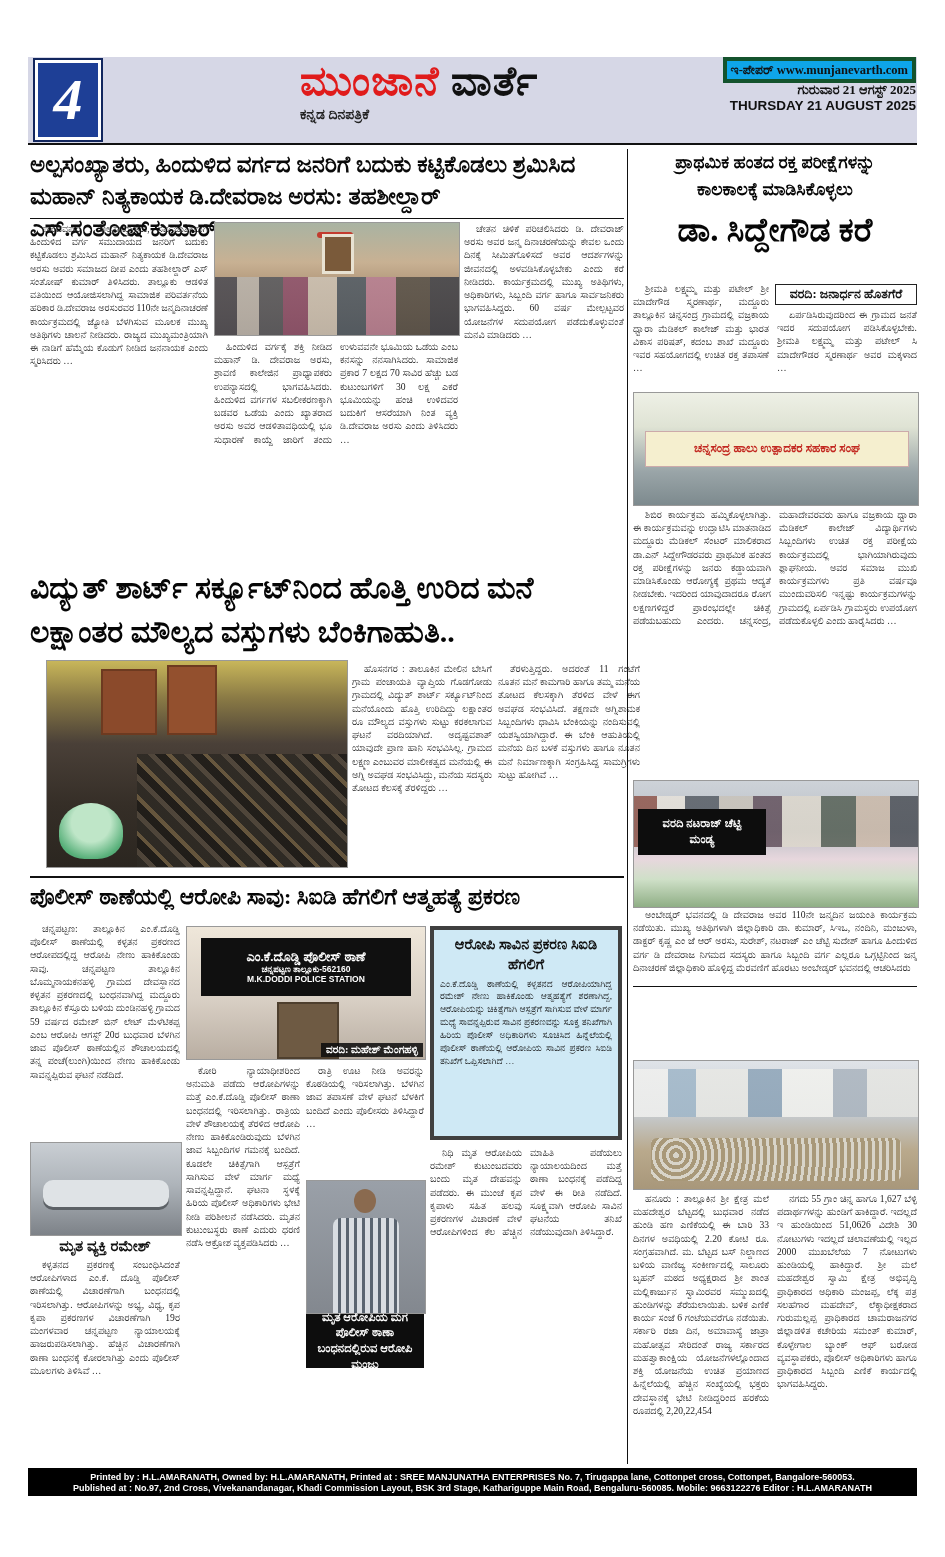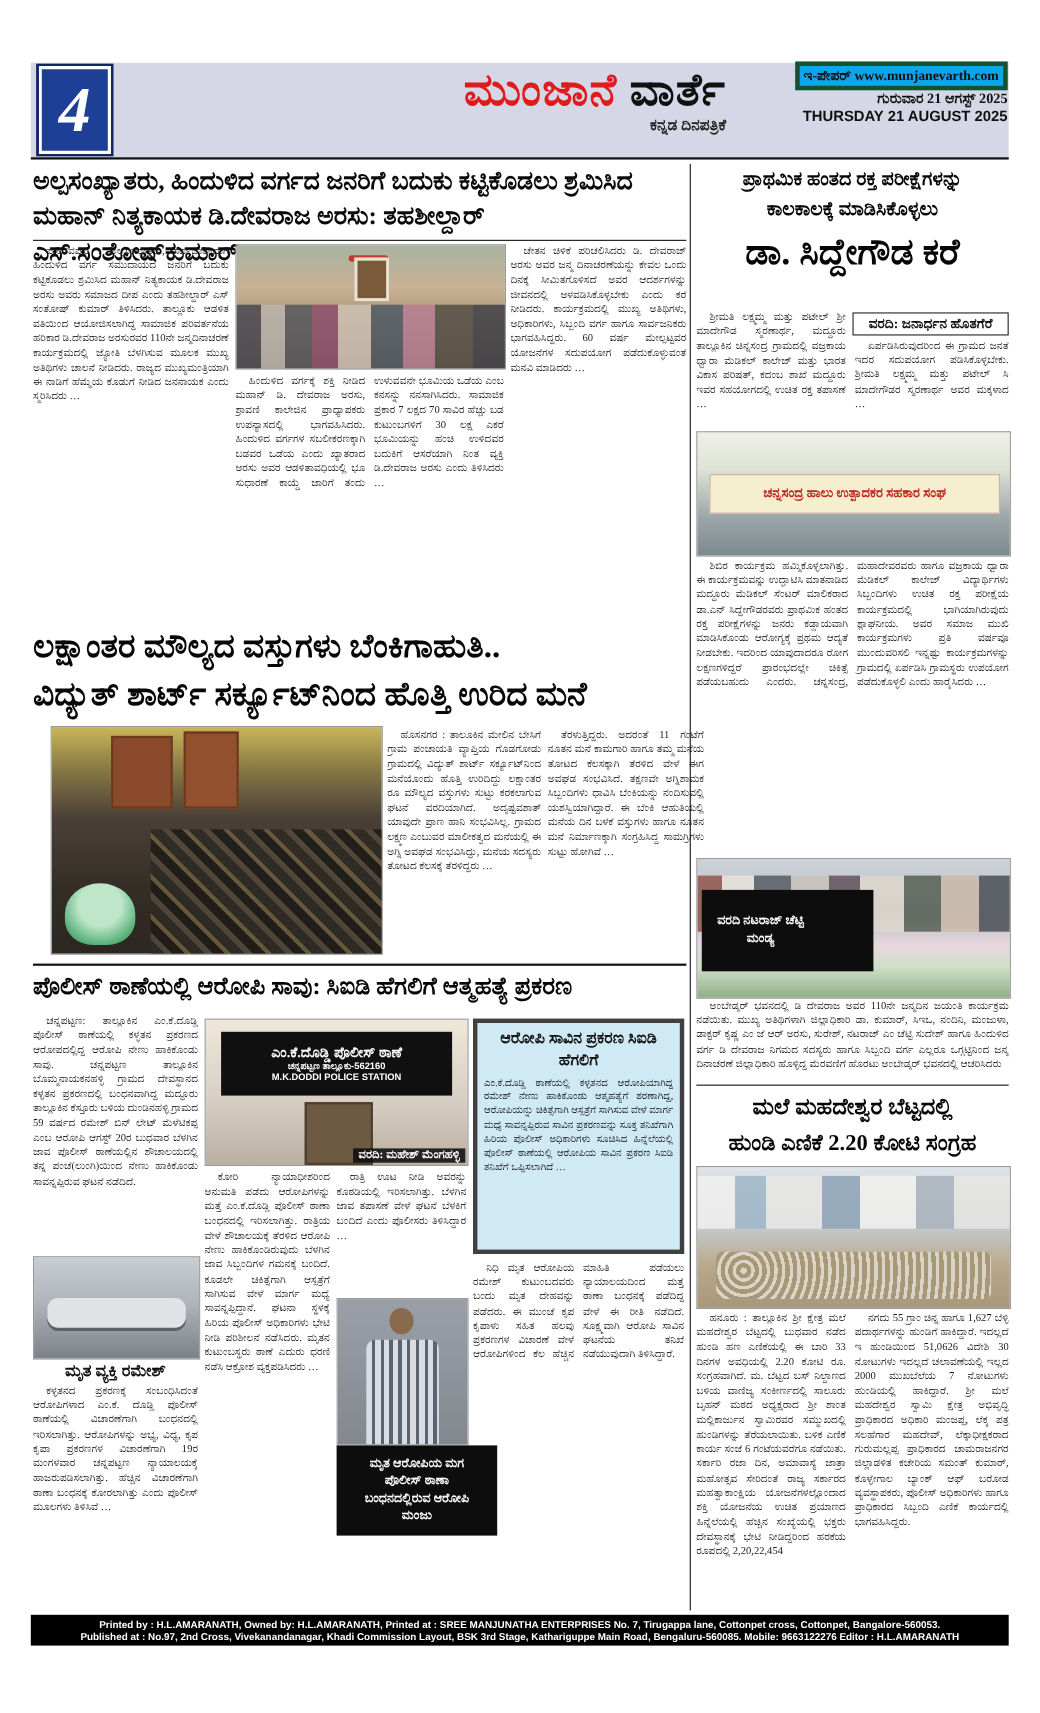--- a/index.html
+++ b/index.html
@@ -5,37 +5,37 @@
   html,body{margin:0;padding:0;background:#ffffff;}
   .page{position:relative;width:945px;height:1557px;background:#fff;overflow:hidden;
         font-family:"Liberation Serif","DejaVu Sans",serif;color:#111;}
   
   .band{position:absolute;left:28px;top:57px;width:889px;height:86px;background:#d6d7e6;border-bottom:2px solid #111;}
   .pagenum{position:absolute;left:33px;top:58px;width:66px;height:80px;background:#1e3f96;
            border:2px solid #12265e;box-shadow:inset 0 0 0 3px #fff;
            display:flex;align-items:center;justify-content:center;}
   .pagenum span{color:#fff;font-size:58px;font-weight:bold;font-style:italic;line-height:1;
                 font-family:"Liberation Serif",serif;}
-  .masthead{position:absolute;left:300px;top:60px;width:360px;text-align:right;}
+  .masthead{position:absolute;left:300px;top:60px;width:360px;text-align:left;}
   .masthead .main{font-size:41px;font-weight:bold;letter-spacing:1px;line-height:1.05;}
   .masthead .main .red{color:#e01b1b;}
   .masthead .main .blk{color:#111;}
   .masthead .sub{font-size:14px;font-weight:bold;color:#222;margin-top:4px;}
   .hinfo{position:absolute;left:678px;top:60px;width:238px;text-align:right;}
   .hinfo .ep{background:#0ea5e9;border:4px solid #14532d;font-size:12.5px;font-weight:bold;padding:2px 4px;white-space:nowrap;}
   .hinfo .dkn{font-size:13px;font-weight:bold;margin-top:4px;}
   .hinfo .den{font-size:13.5px;font-weight:bold;font-family:"Liberation Sans",sans-serif;}
   
   .rule{position:absolute;background:#111;}
   .bodytxt{font-size:9.6px;line-height:1.38;text-align:justify;color:#1c1c1c;
            text-indent:12px;overflow:hidden;}
   .cols2{column-count:2;column-gap:8px;}
   .photo{position:absolute;overflow:hidden;border:1px solid #999;}
   .capblack{background:#0d0d0d;color:#fff;font-size:11.5px;font-weight:bold;
-            text-align:center;line-height:1.35;display:flex;align-items:center;justify-content:flex-start;padding:14px;font-family:Liberation Serif, serif;}
+            text-align:center;line-height:1.35;display:flex;align-items:center;justify-content:center;padding:0;font-family:Liberation Serif, serif;}
   
   .a1head{position:absolute;left:30px;top:149px;width:594px;font-size:23px;font-weight:bold;line-height:1.4;color:#0a0a0a;}
   .a1body{position:absolute;left:30px;top:222px;width:594px;height:306px;}
   .a1c1{position:absolute;left:0;top:0;width:178px;height:306px;}
   .a1photo{left:184px;top:0;width:244px;height:112px;background:linear-gradient(180deg,#a9b3a2 0%,#c8b193 35%,#9c7f63 75%,#6e5742 100%);}
   .a1photo .portrait{position:absolute;left:44%;top:10%;width:26px;height:34px;background:#7a5a3a;border:3px solid #e8e2d2;}
   .a1photo .garland{position:absolute;left:42%;top:8%;width:36px;height:6px;background:#c23b2e;border-radius:4px;}
   .a1photo .people{position:absolute;left:0;bottom:0;width:100%;height:52%;
         background:linear-gradient(90deg,#4a4a52 0 9%,#b9b4ad 9% 18%,#56585e 18% 28%,#8c4f6b 28% 38%,#ccc2b4 38% 50%,#4f5a64 50% 62%,#b77e93 62% 74%,#565048 74% 88%,#3f4148 88% 100%);opacity:.85;}
   .a1mid{position:absolute;left:184px;top:118px;width:244px;height:188px;}
@@ -147,22 +147,22 @@
       <div class="garland"></div>
       <div class="portrait"></div>
       <div class="people"></div>
     </div>
     <div class="bodytxt cols2 a1mid">ಹಿಂದುಳಿದ ವರ್ಗಕ್ಕೆ ಶಕ್ತಿ ನೀಡಿದ ಮಹಾನ್ ಡಿ. ದೇವರಾಜ ಅರಸು, ಶ್ರಾವಣಿ ಕಾಲೇಜಿನ ಪ್ರಾಧ್ಯಾಪಕರು ಉಪನ್ಯಾಸದಲ್ಲಿ ಭಾಗವಹಿಸಿದರು. ಹಿಂದುಳಿದ ವರ್ಗಗಳ ಸಬಲೀಕರಣಕ್ಕಾಗಿ ಬಡವರ ಒಡೆಯ ಎಂದು ಖ್ಯಾತರಾದ ಅರಸು ಅವರ ಆಡಳಿತಾವಧಿಯಲ್ಲಿ ಭೂ ಸುಧಾರಣೆ ಕಾಯ್ದೆ ಜಾರಿಗೆ ತಂದು ಉಳುವವನೇ ಭೂಮಿಯ ಒಡೆಯ ಎಂಬ ಕನಸನ್ನು ನನಸಾಗಿಸಿದರು. ಸಾಮಾಜಿಕ ಪ್ರಕಾರ 7 ಲಕ್ಷದ 70 ಸಾವಿರ ಹೆಚ್ಚು ಬಡ ಕುಟುಂಬಗಳಿಗೆ 30 ಲಕ್ಷ ಎಕರೆ ಭೂಮಿಯನ್ನು ಹಂಚಿ ಉಳಿದವರ ಬದುಕಿಗೆ ಆಸರೆಯಾಗಿ ನಿಂತ ವ್ಯಕ್ತಿ ಡಿ.ದೇವರಾಜ ಅರಸು ಎಂದು ತಿಳಿಸಿದರು …</div>
     <div class="bodytxt a1c4">ಚೇತನ ಚಿಳಿಕೆ ಪರಿಚಲಿಸಿದರು ಡಿ. ದೇವರಾಜ್ ಅರಸು ಅವರ ಜನ್ಮ ದಿನಾಚರಣೆಯನ್ನು ಕೇವಲ ಒಂದು ದಿನಕ್ಕೆ ಸೀಮಿತಗೊಳಿಸದೆ ಅವರ ಆದರ್ಶಗಳನ್ನು ಜೀವನದಲ್ಲಿ ಅಳವಡಿಸಿಕೊಳ್ಳಬೇಕು ಎಂದು ಕರೆ ನೀಡಿದರು. ಕಾರ್ಯಕ್ರಮದಲ್ಲಿ ಮುಖ್ಯ ಅತಿಥಿಗಳು, ಅಧಿಕಾರಿಗಳು, ಸಿಬ್ಬಂದಿ ವರ್ಗ ಹಾಗೂ ಸಾರ್ವಜನಿಕರು ಭಾಗವಹಿಸಿದ್ದರು. 60 ವರ್ಷ ಮೇಲ್ಪಟ್ಟವರ ಯೋಜನೆಗಳ ಸದುಪಯೋಗ ಪಡೆದುಕೊಳ್ಳುವಂತೆ ಮನವಿ ಮಾಡಿದರು …</div>
   </div>
 
 
   <div class="a2head">
+    <div>ವಿದ್ಯುತ್ ಶಾರ್ಟ್ ಸರ್ಕ್ಯೂಟ್‌ನಿಂದ ಹೊತ್ತಿ ಉರಿದ ಮನೆ</div>
     <div>ಲಕ್ಷಾಂತರ ಮೌಲ್ಯದ ವಸ್ತುಗಳು ಬೆಂಕಿಗಾಹುತಿ..</div>
-    <div>ವಿದ್ಯುತ್ ಶಾರ್ಟ್ ಸರ್ಕ್ಯೂಟ್‌ನಿಂದ ಹೊತ್ತಿ ಉರಿದ ಮನೆ</div>
   </div>
   <div class="a2body">
     <div class="photo firephoto">
       <div class="chair1"></div>
       <div class="chair2"></div>
       <div class="debris"></div>
       <div class="bucket"></div>
     </div>
     <div class="bodytxt a2c1">ಹೊಸನಗರ : ತಾಲೂಕಿನ ಮೇಲಿನ ಬೇಸಿಗೆ ಗ್ರಾಮ ಪಂಚಾಯತಿ ವ್ಯಾಪ್ತಿಯ ಗೊಡಗೋಡು ಗ್ರಾಮದಲ್ಲಿ ವಿದ್ಯುತ್ ಶಾರ್ಟ್ ಸರ್ಕ್ಯೂಟ್‌ನಿಂದ ಮನೆಯೊಂದು ಹೊತ್ತಿ ಉರಿದಿದ್ದು ಲಕ್ಷಾಂತರ ರೂ ಮೌಲ್ಯದ ವಸ್ತುಗಳು ಸುಟ್ಟು ಕರಕಲಾಗುವ ಘಟನೆ ವರದಿಯಾಗಿದೆ. ಅದೃಷ್ಟವಶಾತ್ ಯಾವುದೇ ಪ್ರಾಣ ಹಾನಿ ಸಂಭವಿಸಿಲ್ಲ. ಗ್ರಾಮದ ಲಕ್ಷ್ಮಣ ಎಂಬುವರ ಮಾಲೀಕತ್ವದ ಮನೆಯಲ್ಲಿ ಈ ಅಗ್ನಿ ಅವಘಡ ಸಂಭವಿಸಿದ್ದು, ಮನೆಯ ಸದಸ್ಯರು ತೋಟದ ಕೆಲಸಕ್ಕೆ ತೆರಳಿದ್ದರು …</div>
     <div class="bodytxt a2c2">ತೆರಳುತ್ತಿದ್ದರು. ಅದರಂತೆ 11 ಗಂಟೆಗೆ ನೂತನ ಮನೆ ಕಾಮಗಾರಿ ಹಾಗೂ ತಮ್ಮ ಮನೆಯ ತೋಟದ ಕೆಲಸಕ್ಕಾಗಿ ತೆರಳಿದ ವೇಳೆ ಈಗ ಅವಘಡ ಸಂಭವಿಸಿದೆ. ತಕ್ಷಣವೇ ಅಗ್ನಿಶಾಮಕ ಸಿಬ್ಬಂದಿಗಳು ಧಾವಿಸಿ ಬೆಂಕಿಯನ್ನು ನಂದಿಸುವಲ್ಲಿ ಯಶಸ್ವಿಯಾಗಿದ್ದಾರೆ. ಈ ಬೆಂಕಿ ಆಹುತಿಯಲ್ಲಿ ಮನೆಯ ದಿನ ಬಳಕೆ ವಸ್ತುಗಳು ಹಾಗೂ ನೂತನ ಮನೆ ನಿರ್ಮಾಣಕ್ಕಾಗಿ ಸಂಗ್ರಹಿಸಿದ್ದ ಸಾಮಗ್ರಿಗಳು ಸುಟ್ಟು ಹೋಗಿವೆ …</div>
@@ -226,24 +226,20 @@
     <div class="capblack flowcap">
       <div>
         <div>ವರದಿ ನಟರಾಜ್ ಚೆಟ್ಟಿ</div>
         <div>ಮಂಡ್ಯ</div>
       </div>
     </div>
   </div>
   <div class="r bodytxt r1cappara" style="position:absolute;text-indent:12px;">ಅಂಬೇಡ್ಕರ್ ಭವನದಲ್ಲಿ ಡಿ ದೇವರಾಜ ಅವರ 110ನೇ ಜನ್ಮದಿನ ಜಯಂತಿ ಕಾರ್ಯಕ್ರಮ ನಡೆಯಿತು. ಮುಖ್ಯ ಅತಿಥಿಗಳಾಗಿ ಜಿಲ್ಲಾಧಿಕಾರಿ ಡಾ. ಕುಮಾರ್, ಸಿಇಒ, ನಂದಿನಿ, ಮಂಜುಳಾ, ಡಾಕ್ಟರ್ ಕೃಷ್ಣ ಎಂ ಜೆ ಆರ್ ಅರಸು, ಸುರೇಶ್, ನಟರಾಜ್ ಎಂ ಚೆಟ್ಟಿ ಸುದೇಶ್ ಹಾಗೂ ಹಿಂದುಳಿದ ವರ್ಗ ಡಿ ದೇವರಾಜ ನಿಗಮದ ಸದಸ್ಯರು ಹಾಗೂ ಸಿಬ್ಬಂದಿ ವರ್ಗ ಎಲ್ಲರೂ ಒಗ್ಗಟ್ಟಿನಿಂದ ಜನ್ಮ ದಿನಾಚರಣೆ ಜಿಲ್ಲಾಧಿಕಾರಿ ಹೊಳ್ಳಿದ್ದ ಮೆರವಣಿಗೆ ಹೊರಟು ಅಂಬೇಡ್ಕರ್ ಭವನದಲ್ಲಿ ಆಚರಿಸಿದರು</div>
   <div class="r2rule"></div>
 
-  <div class="r r2h">
-    <div>ಮಲೆ ಮಹದೇಶ್ವರ ಬೆಟ್ಟದಲ್ಲಿ</div>
-    <div>ಹುಂಡಿ ಎಣಿಕೆ 2.20 ಕೋಟಿ ಸಂಗ್ರಹ</div>
-  </div>
   <div class="photo moneyphoto">
     <div class="men"></div>
     <div class="coins"></div>
   </div>
   <div class="r r2text" style="position:absolute;">
     <div class="bodytxt" style="position:absolute;left:0;top:0;width:136px;height:270px;">ಹನೂರು : ತಾಲ್ಲೂಕಿನ ಶ್ರೀ ಕ್ಷೇತ್ರ ಮಲೆ ಮಹದೇಶ್ವರ ಬೆಟ್ಟದಲ್ಲಿ ಬುಧವಾರ ನಡೆದ ಹುಂಡಿ ಹಣ ಎಣಿಕೆಯಲ್ಲಿ ಈ ಬಾರಿ 33 ದಿನಗಳ ಅವಧಿಯಲ್ಲಿ 2.20 ಕೋಟಿ ರೂ. ಸಂಗ್ರಹವಾಗಿದೆ. ಮ. ಬೆಟ್ಟದ ಬಸ್ ನಿಲ್ದಾಣದ ಬಳಿಯ ವಾಣಿಜ್ಯ ಸಂಕೀರ್ಣದಲ್ಲಿ ಸಾಲೂರು ಬೃಹನ್ ಮಠದ ಅಧ್ಯಕ್ಷರಾದ ಶ್ರೀ ಶಾಂತ ಮಲ್ಲಿಕಾರ್ಜುನ ಸ್ವಾಮಿರವರ ಸಮ್ಮುಖದಲ್ಲಿ ಹುಂಡಿಗಳನ್ನು ತೆರೆಯಲಾಯಿತು. ಬಳಿಕ ಎಣಿಕೆ ಕಾರ್ಯ ಸಂಜೆ 6 ಗಂಟೆಯವರೆಗೂ ನಡೆಯಿತು. ಸರ್ಕಾರಿ ರಜಾ ದಿನ, ಅಮಾವಾಸ್ಯೆ ಜಾತ್ರಾ ಮಹೋತ್ಸವ ಸೇರಿದಂತೆ ರಾಜ್ಯ ಸರ್ಕಾರದ ಮಹತ್ವಾಕಾಂಕ್ಷಿಯ ಯೋಜನೆಗಳಲ್ಲೊಂದಾದ ಶಕ್ತಿ ಯೋಜನೆಯ ಉಚಿತ ಪ್ರಯಾಣದ ಹಿನ್ನೆಲೆಯಲ್ಲಿ ಹೆಚ್ಚಿನ ಸಂಖ್ಯೆಯಲ್ಲಿ ಭಕ್ತರು ದೇವಸ್ಥಾನಕ್ಕೆ ಭೇಟಿ ನೀಡಿದ್ದರಿಂದ ಹರಕೆಯ ರೂಪದಲ್ಲಿ 2,20,22,454</div>
     <div class="bodytxt" style="position:absolute;right:0;top:0;width:140px;height:270px;">ನಗದು 55 ಗ್ರಾಂ ಚಿನ್ನ ಹಾಗೂ 1,627 ಬೆಳ್ಳಿ ಪದಾರ್ಥಗಳನ್ನು ಹುಂಡಿಗೆ ಹಾಕಿದ್ದಾರೆ. ಇದಲ್ಲದೆ ಇ ಹುಂಡಿಯಿಂದ 51,0626 ವಿದೇಶಿ 30 ನೋಟುಗಳು ಇದಲ್ಲದೆ ಚಲಾವಣೆಯಲ್ಲಿ ಇಲ್ಲದ 2000 ಮುಖಬೆಲೆಯ 7 ನೋಟುಗಳು ಹುಂಡಿಯಲ್ಲಿ ಹಾಕಿದ್ದಾರೆ. ಶ್ರೀ ಮಲೆ ಮಹದೇಶ್ವರ ಸ್ವಾಮಿ ಕ್ಷೇತ್ರ ಅಭಿವೃದ್ಧಿ ಪ್ರಾಧಿಕಾರದ ಅಧಿಕಾರಿ ಮಂಜಪ್ಪ, ಲೆಕ್ಕ ಪತ್ರ ಸಲಹೆಗಾರ ಮಹದೇವ್, ಲೆಕ್ಕಾಧೀಕ್ಷಕರಾದ ಗುರುಮಲ್ಲಪ್ಪ ಪ್ರಾಧಿಕಾರದ ಚಾಮರಾಜನಗರ ಜಿಲ್ಲಾಡಳಿತ ಕಚೇರಿಯ ಸಮಂತ್ ಕುಮಾರ್, ಕೊಳ್ಳೇಗಾಲ ಬ್ಯಾಂಕ್ ಆಫ್ ಬರೋಡ ವ್ಯವಸ್ಥಾಪಕರು, ಪೊಲೀಸ್ ಅಧಿಕಾರಿಗಳು ಹಾಗೂ ಪ್ರಾಧಿಕಾರದ ಸಿಬ್ಬಂದಿ ಎಣಿಕೆ ಕಾರ್ಯದಲ್ಲಿ ಭಾಗವಹಿಸಿದ್ದರು.</div>
   </div>
 
   <div class="footer">

